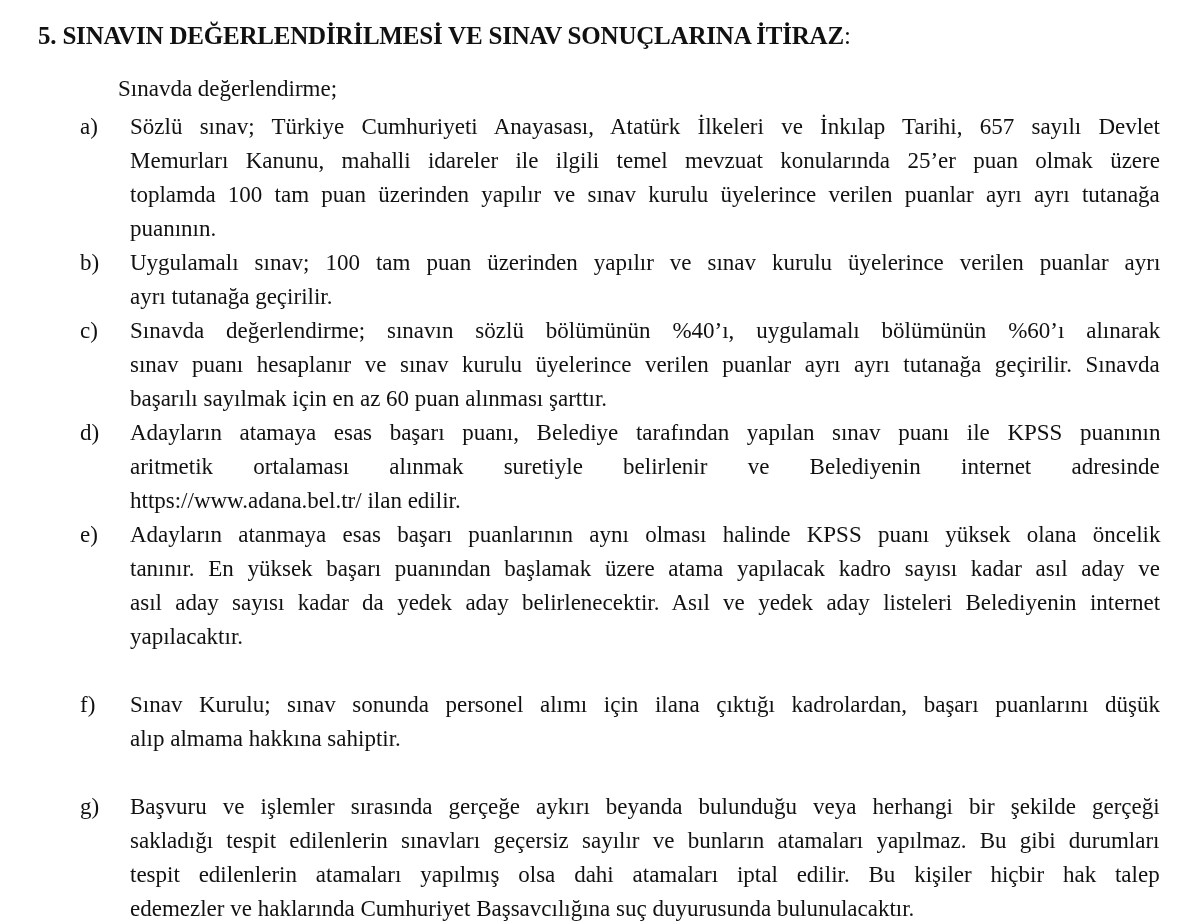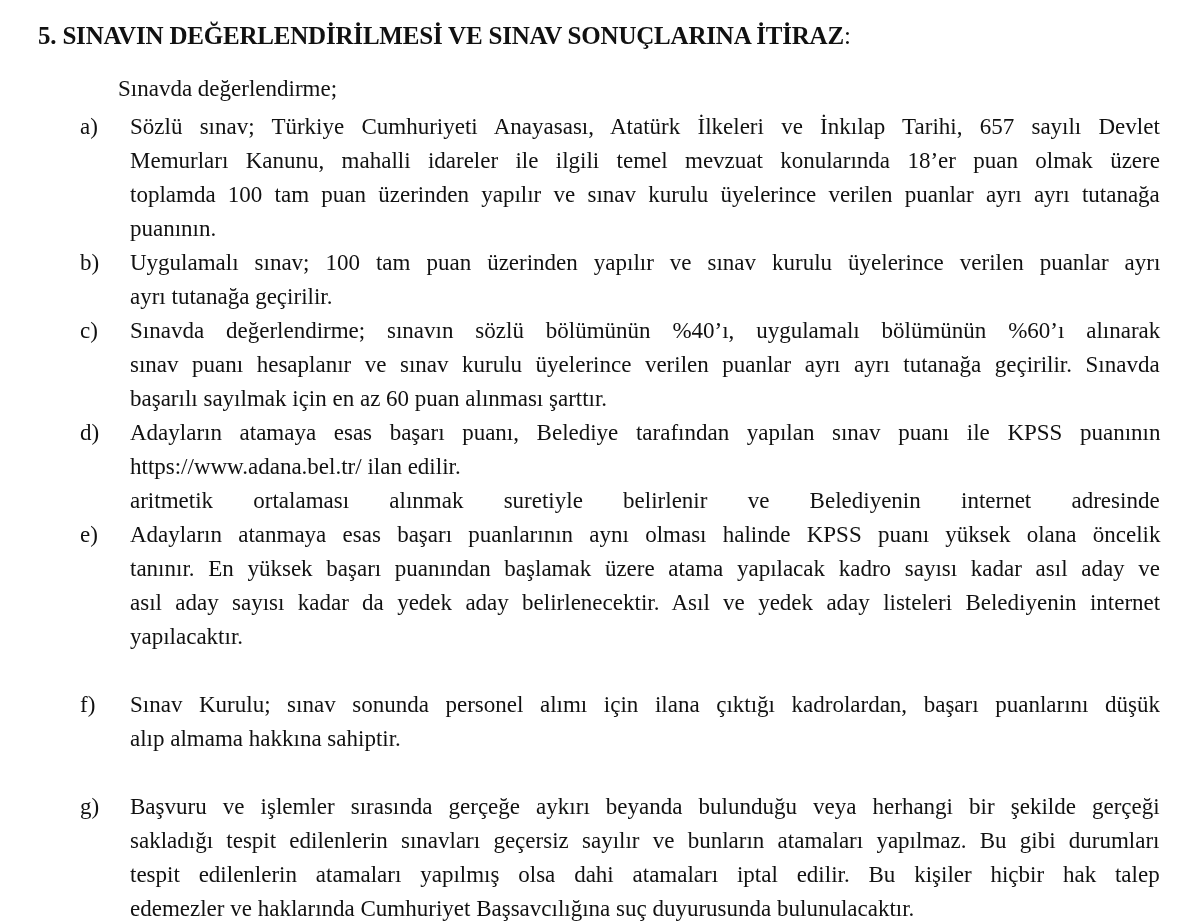--- a/index.html
+++ b/index.html
@@ -42,21 +42,21 @@
   <span>5. SINAVIN DEĞERLENDİRİLMESİ VE SINAV SONUÇLARINA İTİRAZ</span><span class="colon">:</span>
 </div>
 
 <div class="intro">Sınavda değerlendirme;</div>
 
 <div id="items">
     <div class="item" style="top: 110px;">
       <div class="marker">a)</div>
       <div class="lines">
         <div class="line" style="display: block; white-space: nowrap; word-spacing: 11.5px; text-align: left; text-align-last: left;">Sözlü sınav; Türkiye Cumhuriyeti Anayasası, Atatürk İlkeleri ve İnkılap Tarihi, 657 sayılı Devlet</div>
-        <div class="line" style="display: block; white-space: nowrap; word-spacing: 11.5833px; text-align: left; text-align-last: left;">Memurları Kanunu, mahalli idareler ile ilgili temel mevzuat konularında 18’er puan olmak üzere</div>
+        <div class="line" style="display: block; white-space: nowrap; word-spacing: 11.5833px; text-align: left; text-align-last: left;">Memurları Kanunu, mahalli idareler ile ilgili temel mevzuat konularında 25’er puan olmak üzere</div>
         <div class="line" style="display: block; white-space: nowrap; word-spacing: 6.5px; text-align: left; text-align-last: left;">toplamda 100 tam puan üzerinden yapılır ve sınav kurulu üyelerince verilen puanlar ayrı ayrı tutanağa</div>
         <div class="line last" style="text-align: left;">puanının.</div>
       </div>
     </div>
     <div class="item" style="top: 246px;">
       <div class="marker">b)</div>
       <div class="lines">
         <div class="line" style="display: block; white-space: nowrap; word-spacing: 10.2308px; text-align: left; text-align-last: left;">Uygulamalı sınav; 100 tam puan üzerinden yapılır ve sınav kurulu üyelerince verilen puanlar ayrı</div>
         <div class="line last" style="text-align: left;">ayrı tutanağa geçirilir.</div>
       </div>
@@ -66,22 +66,22 @@
       <div class="lines">
         <div class="line" style="display: block; white-space: nowrap; word-spacing: 16.1111px; text-align: left; text-align-last: left;">Sınavda değerlendirme; sınavın sözlü bölümünün %40’ı, uygulamalı bölümünün %60’ı alınarak</div>
         <div class="line" style="display: block; white-space: nowrap; word-spacing: 7.76923px; text-align: left; text-align-last: left;">sınav puanı hesaplanır ve sınav kurulu üyelerince verilen puanlar ayrı ayrı tutanağa geçirilir. Sınavda</div>
         <div class="line last" style="text-align: left;">başarılı sayılmak için en az 60 puan alınması şarttır.</div>
       </div>
     </div>
     <div class="item" style="top: 416px;">
       <div class="marker">d)</div>
       <div class="lines">
         <div class="line" style="display: block; white-space: nowrap; word-spacing: 11.8333px; text-align: left; text-align-last: left;">Adayların atamaya esas başarı puanı, Belediye tarafından yapılan sınav puanı ile KPSS puanının</div>
+        <div class="line" style="display: block; white-space: nowrap; word-spacing: 34.5px; text-align: left; text-align-last: left;">aritmetik ortalaması alınmak suretiyle belirlenir ve Belediyenin internet adresinde</div>
         <div class="line last" style="text-align: left;">https://www.adana.bel.tr/ ilan edilir.</div>
-        <div class="line" style="display: block; white-space: nowrap; word-spacing: 34.5px; text-align: left; text-align-last: left;">aritmetik ortalaması alınmak suretiyle belirlenir ve Belediyenin internet adresinde</div>
       </div>
     </div>
     <div class="item" style="top: 518px;">
       <div class="marker">e)</div>
       <div class="lines">
         <div class="line" style="display: block; white-space: nowrap; word-spacing: 10.5px; text-align: left; text-align-last: left;">Adayların atanmaya esas başarı puanlarının aynı olması halinde KPSS puanı yüksek olana öncelik</div>
         <div class="line" style="display: block; white-space: nowrap; word-spacing: 7.92857px; text-align: center; text-align-last: left;">tanınır. En yüksek başarı puanından başlamak üzere atama yapılacak kadro sayısı kadar asıl aday ve</div>
         <div class="line" style="display: block; white-space: nowrap; word-spacing: 7.57143px; text-align: left; text-align-last: left;">asıl aday sayısı kadar da yedek aday belirlenecektir. Asıl ve yedek aday listeleri Belediyenin internet</div>
         <div class="line last" style="text-align: left;">yapılacaktır.</div>
       </div>

